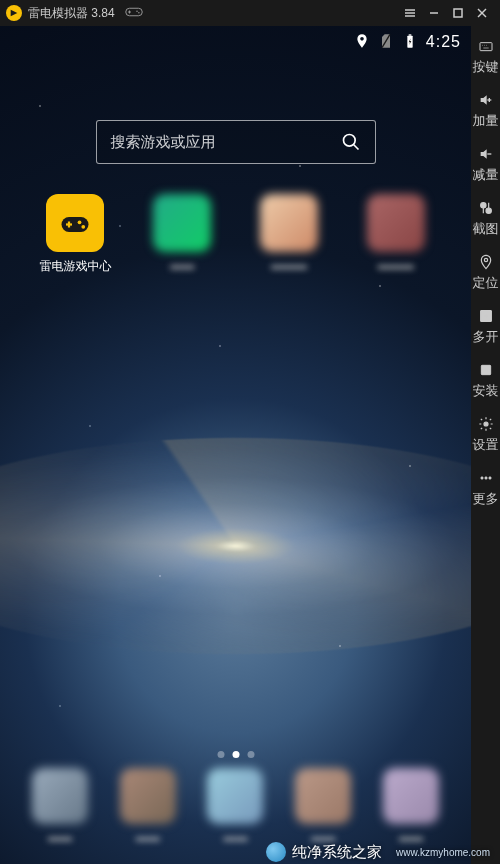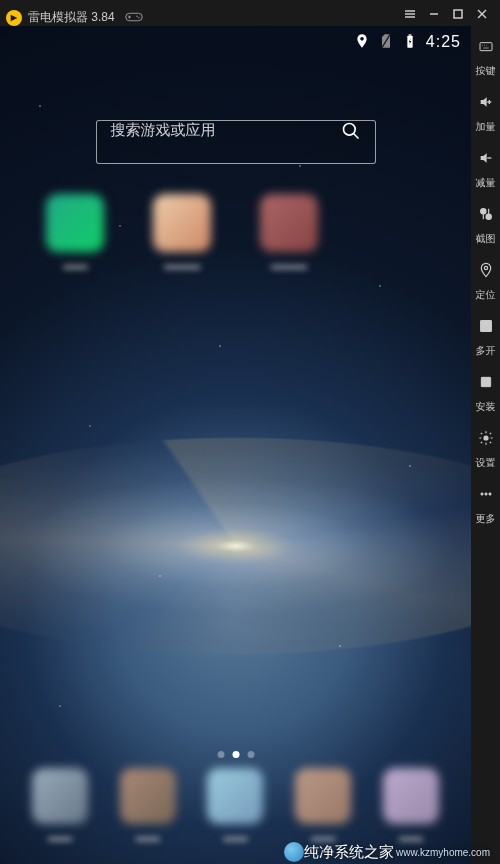--- a/index.html
+++ b/index.html
@@ -8,21 +8,21 @@
   height: 864px;
   background: #000;
   font-family: "Microsoft YaHei", sans-serif;
   overflow: hidden;
   position: relative;
 }
 .titlebar {
   height: 26px;
   background: #1a1a1a;
   display: flex;
-  align-items: flex-end;
+  align-items: center;
   padding: 0 6px;
   color: #ccc;
   font-size: 12px;
 }
 .titlebar .logo {
   width: 16px; height: 16px;
   background: #f9c005;
   border-radius: 50%;
   margin-right: 6px;
   display: flex; align-items: center; justify-content: center;
@@ -105,20 +105,21 @@
 .statusbar .clock { font-size: 16px; font-weight: 300; letter-spacing: 1px; }
 .statusbar svg { width: 16px; height: 16px; fill: #fff; }
 .search-box {
   position: absolute;
   top: 94px; left: 50%;
   transform: translateX(-50%);
   width: 280px; height: 44px;
   border: 1.5px solid rgba(255,255,255,0.6);
   border-radius: 3px;
   display: flex;
+  align-items: center;
   padding: 0 14px;
   background: rgba(0,0,0,0.1);
   cursor: text;
 }
 .search-box .placeholder { color: rgba(255,255,255,0.8); font-size: 15px; flex: 1; }
 .search-box svg { width: 20px; height: 20px; stroke: #fff; fill: none; stroke-width: 2; }
 .app-grid {
   position: absolute;
   top: 168px; left: 30px; right: 30px;
   display: grid;
@@ -183,34 +184,35 @@
 }
 .side-btn {
   width: 29px;
   display: flex;
   flex-direction: column;
   align-items: center;
   padding: 6px 0;
   cursor: pointer;
 }
 .side-btn svg { width: 16px; height: 16px; fill: #ccc; stroke: #ccc; }
-.side-btn .lbl { color: #ccc; font-size: 10px; margin-top: 10px; }
+.side-btn .lbl { color: #ccc; font-size: 13px; margin-top: 4px; }
 .watermark {
   position: absolute;
   right: 10px; bottom: 2px;
   display: flex; align-items: center;
   color: #fff; font-size: 15px;
+  gap: 6px;
   text-shadow: 0 0 4px rgba(0,0,0,0.8);
   z-index: 50;
 }
 .watermark .wm-logo {
   width: 20px; height: 20px; border-radius: 50%;
   background: radial-gradient(circle at 35% 35%, #7ec8f0, #2a8ac4);
 }
-.watermark .wm-sub { font-size: 10px; color: #cde; margin-left: 2px; text-align: right; }
+.watermark .wm-sub { font-size: 10px; color: #cde; margin-left: 8px; text-align: right; }
 </style>
 </head>
 <body>
 
 <div class="titlebar">
   <div class="logo">
     <svg viewBox="0 0 24 24">
         <path d="M4 4 L20 12 L4 20 Z" fill="#1a1a1a"></path>
       </svg>
   </div>
@@ -274,20 +276,32 @@
     <div class="search-box">
       <span class="placeholder">搜索游戏或应用</span>
       <svg viewBox="0 0 24 24">
           <circle cx="10" cy="10" r="7"></circle>
           <line x1="15" y1="15" x2="21" y2="21"></line>
         </svg>
     </div>
 
     <div class="app-grid">
       <div class="app">
+        <div class="app-icon icon-gamecenter">
+          <svg viewBox="0 0 48 48">
+              <rect x="6" y="16" width="36" height="20" rx="10" fill="#1a1a1a"></rect>
+              <line x1="16" y1="22" x2="16" y2="30" stroke="#f9c005" stroke-width="3"></line>
+              <line x1="12" y1="26" x2="20" y2="26" stroke="#f9c005" stroke-width="3"></line>
+              <circle cx="30" cy="23" r="2.5" fill="#f9c005"></circle>
+              <circle cx="35" cy="29" r="2.5" fill="#f9c005"></circle>
+            </svg>
+        </div>
+        <div class="app-label">雷电游戏中心</div>
+      </div>
+      <div class="app">
         <div class="app-icon icon-blur" style="background:linear-gradient(135deg,#2a8,#1c6)"></div>
         <div class="app-label blur">▬▬</div>
       </div>
       <div class="app">
         <div class="app-icon icon-blur" style="background:linear-gradient(135deg,#eca,#c86)"></div>
         <div class="app-label blur">▬▬▬</div>
       </div>
       <div class="app">
         <div class="app-icon icon-blur" style="background:linear-gradient(135deg,#a66,#844)"></div>
         <div class="app-label blur">▬▬▬</div>

